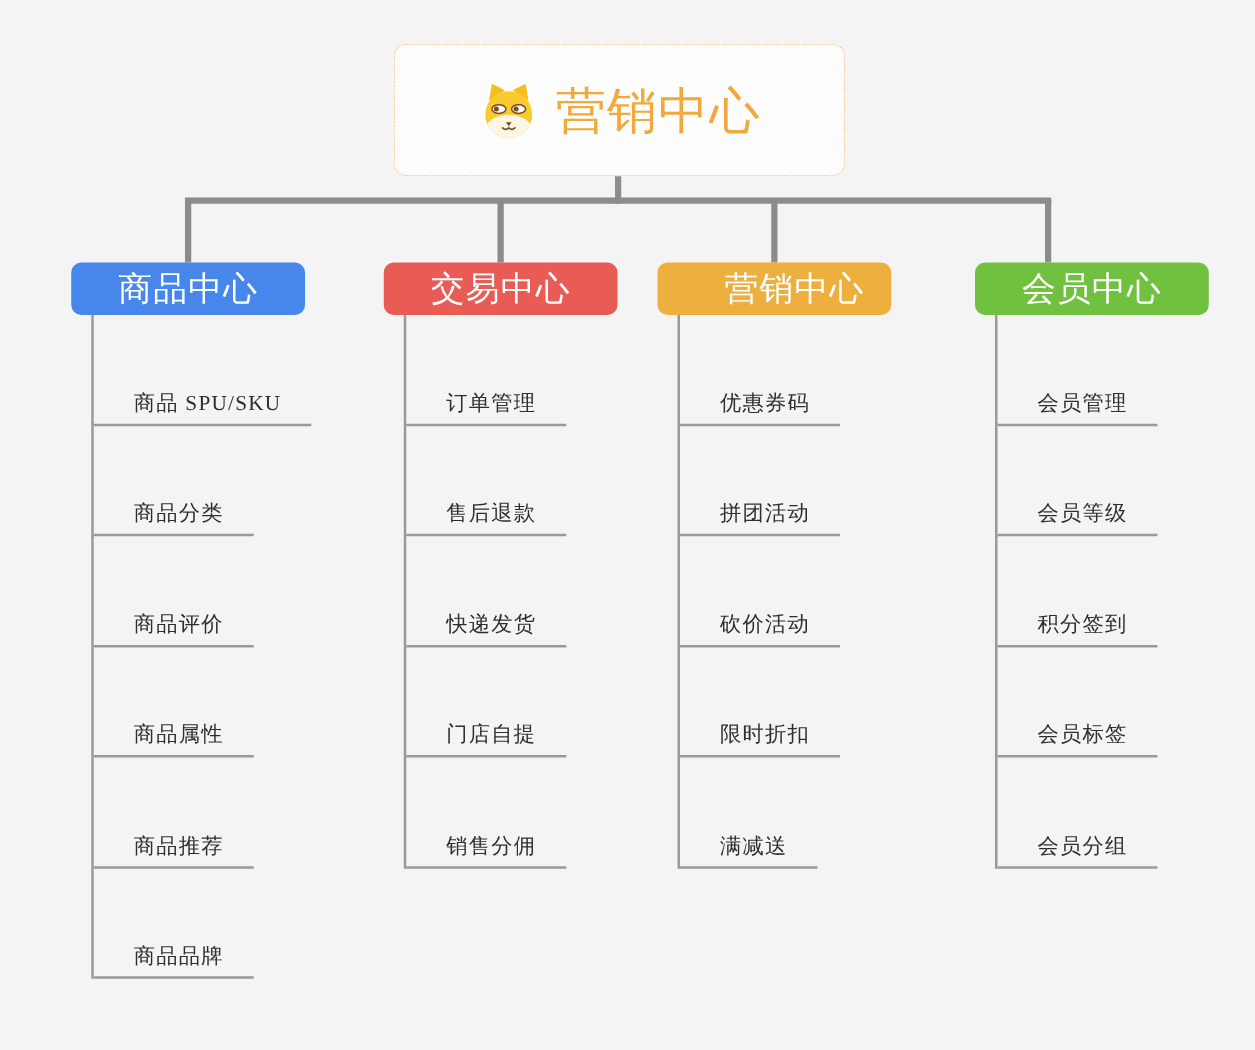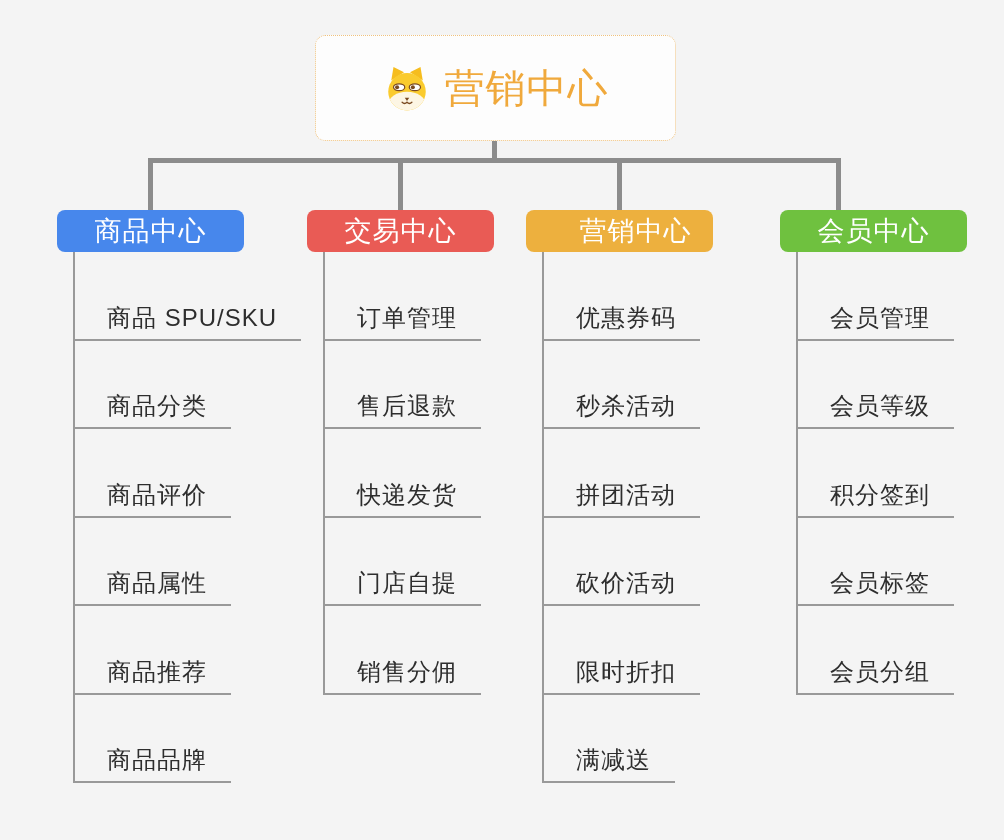--- a/index.html
+++ b/index.html
@@ -41,22 +41,23 @@
     margin-left:16px;
     border-left:2px solid #999999;
   }
   .branch-item{
     box-sizing:border-box;
     height:88.5px;
     width:fit-content;
     padding:0 24px 5px 32px;
     border-bottom:2px solid #999999;
     display:flex;align-items:flex-end;
-    font-size:24px;color:#2E2E2E;letter-spacing:1px;
+    font-size:17px;color:#2E2E2E;letter-spacing:1px;
     white-space:nowrap;
+    font-family:Liberation Serif, serif;
   }
 </style>
 </head>
 <body>
 
 <div class="stage">
 
   <div class="root-node">
     <svg viewBox="0 0 64 64" width="48" height="48" aria-hidden="true">
       <path d="M11 22 L14 4 L28 11 Z" fill="#F6BD1E"></path>
@@ -102,21 +103,20 @@
           <div class="branch-item">售后退款</div>
           <div class="branch-item">快递发货</div>
           <div class="branch-item">门店自提</div>
           <div class="branch-item">销售分佣</div>
         </div>
       </div>
       <div class="branch" style="left: 526px;">
         <div class="branch-head" style="background: rgb(237, 176, 62); padding-left: 32px;">营销中心</div>
         <div class="branch-list">
           <div class="branch-item">优惠券码</div>
-          <div class="branch-item">秒杀活动</div>
           <div class="branch-item">拼团活动</div>
           <div class="branch-item">砍价活动</div>
           <div class="branch-item">限时折扣</div>
           <div class="branch-item">满减送</div>
         </div>
       </div>
       <div class="branch" style="left: 780px;">
         <div class="branch-head" style="background: rgb(111, 193, 63);">会员中心</div>
         <div class="branch-list">
           <div class="branch-item">会员管理</div>

